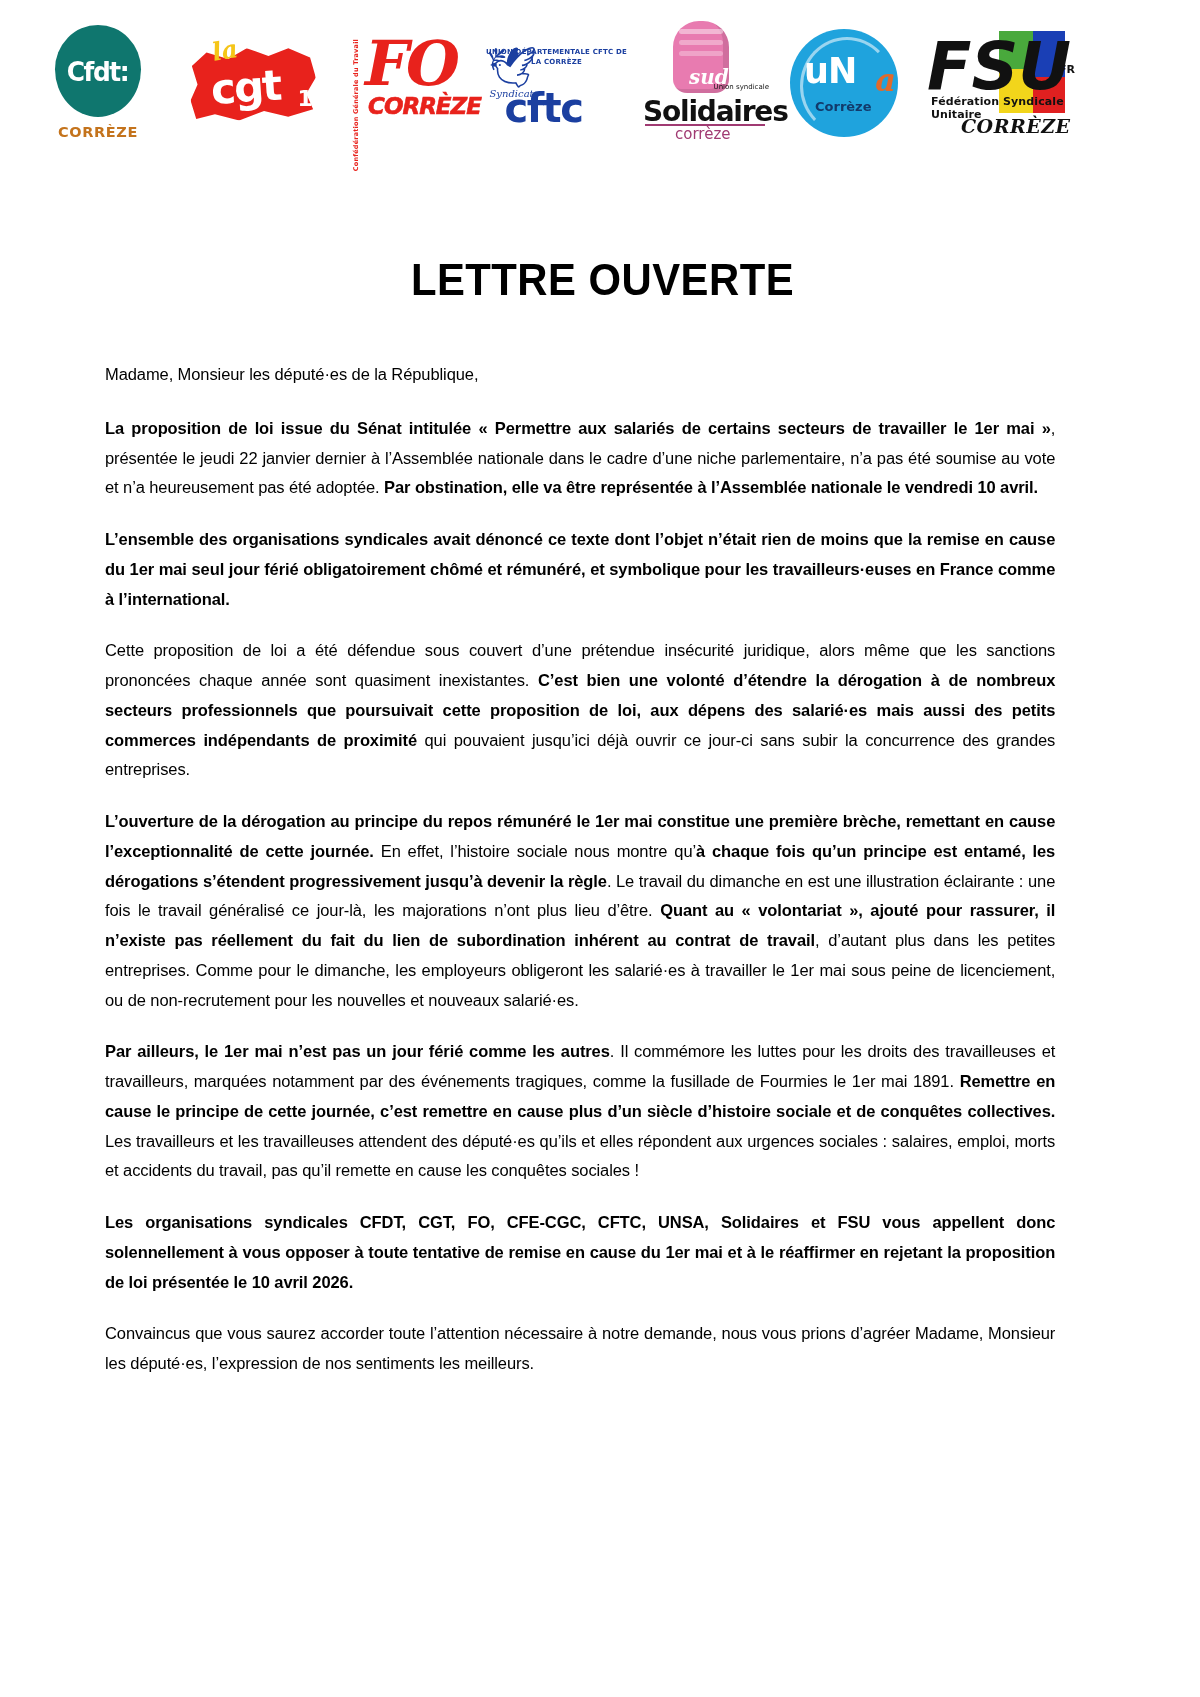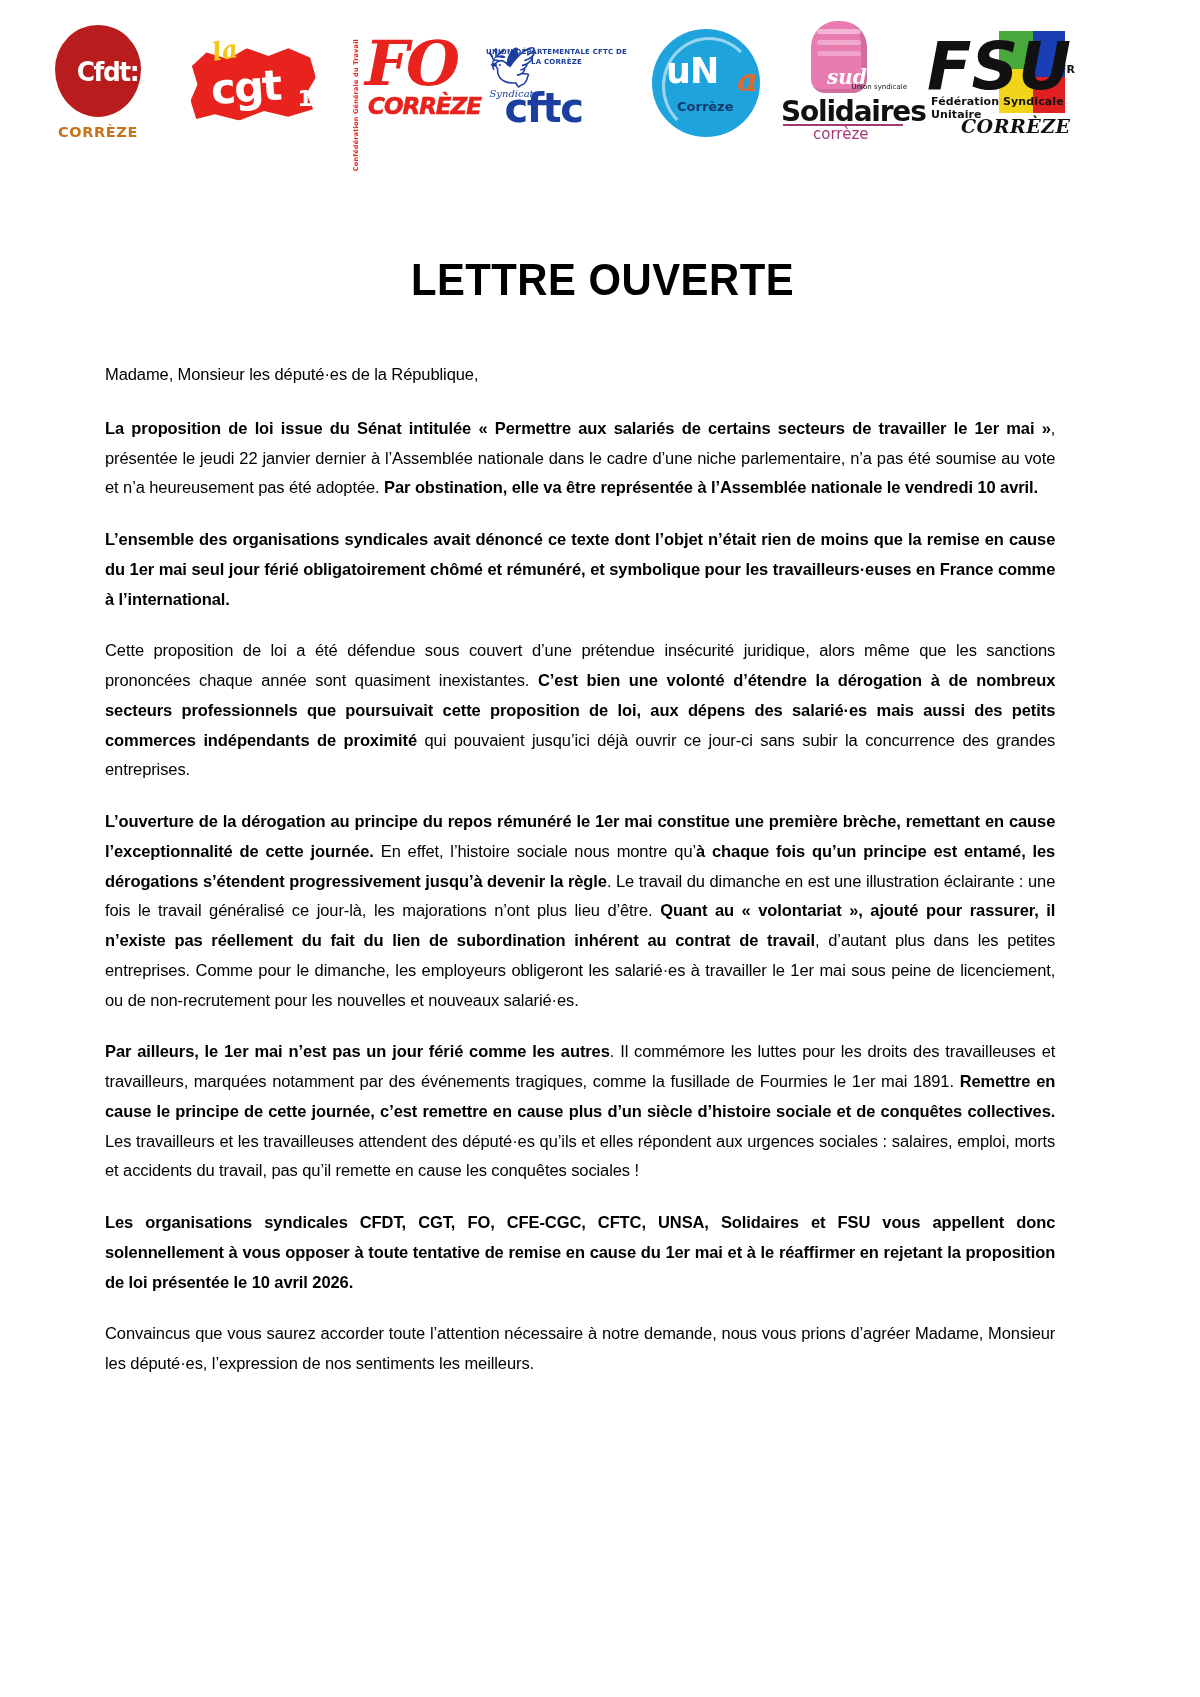--- a/index.html
+++ b/index.html
@@ -34,23 +34,23 @@
     flex-direction: column;
     align-items: center;
     justify-content: center;
     height: 140px;
   }
 
   
   .logo-cfdt { width: 140px; margin-left: 28px; }
   .cfdt-blob {
     width: 86px; height: 92px;
-    background: #b91c1c;
+    background: #0f766e;
     border-radius: 50% 50% 50% 50% / 48% 48% 52% 52%;
-    display: flex; align-items: center; justify-content: flex-end;
+    display: flex; align-items: center; justify-content: center;
   }
   .cfdt-word {
     color: #ffffff;
     font-family: "DejaVu Sans", sans-serif;
     font-weight: bold;
     font-size: 27px;
     letter-spacing: -1.5px;
     transform: scaleX(0.92);
   }
   .cfdt-sub {
@@ -408,38 +408,38 @@
 
   <div class="logo logo-cftc">
     <div class="cftc-box">
       <span class="cftc-dove">🕊</span>
       <span class="cftc-lines">UNION DÉPARTEMENTALE CFTC DE LA CORRÈZE</span>
       <span class="cftc-synd">Syndicat</span>
       <span class="cftc-main">cftc</span>
     </div>
   </div>
 
-  <div class="logo logo-unsa">
-    <div class="unsa-box">
-      <div class="unsa-circ"></div>
-      <div class="unsa-arc"></div>
-      <span class="unsa-un">uN</span>
-      <span class="unsa-a">a</span>
-      <span class="unsa-corr">Corrèze</span>
-    </div>
-  </div>
-
   <div class="logo logo-sud">
     <div class="sud-box">
       <div class="sud-fist"></div>
       <span class="sud-sud">sud</span>
       <span class="sud-union">Union syndicale</span>
       <span class="sud-main">Solidaires</span>
       <div class="sud-rule"></div>
       <span class="sud-corr">corrèze</span>
+    </div>
+  </div>
+
+  <div class="logo logo-unsa">
+    <div class="unsa-box">
+      <div class="unsa-circ"></div>
+      <div class="unsa-arc"></div>
+      <span class="unsa-un">uN</span>
+      <span class="unsa-a">a</span>
+      <span class="unsa-corr">Corrèze</span>
     </div>
   </div>
 
   <div class="logo logo-fsu">
     <div class="fsu-box">
       <div class="fsu-sq fsu-green"></div>
       <div class="fsu-sq fsu-blue"></div>
       <div class="fsu-sq fsu-yellow"></div>
       <div class="fsu-sq fsu-red"></div>
       <span class="fsu-letters">FSU</span>

